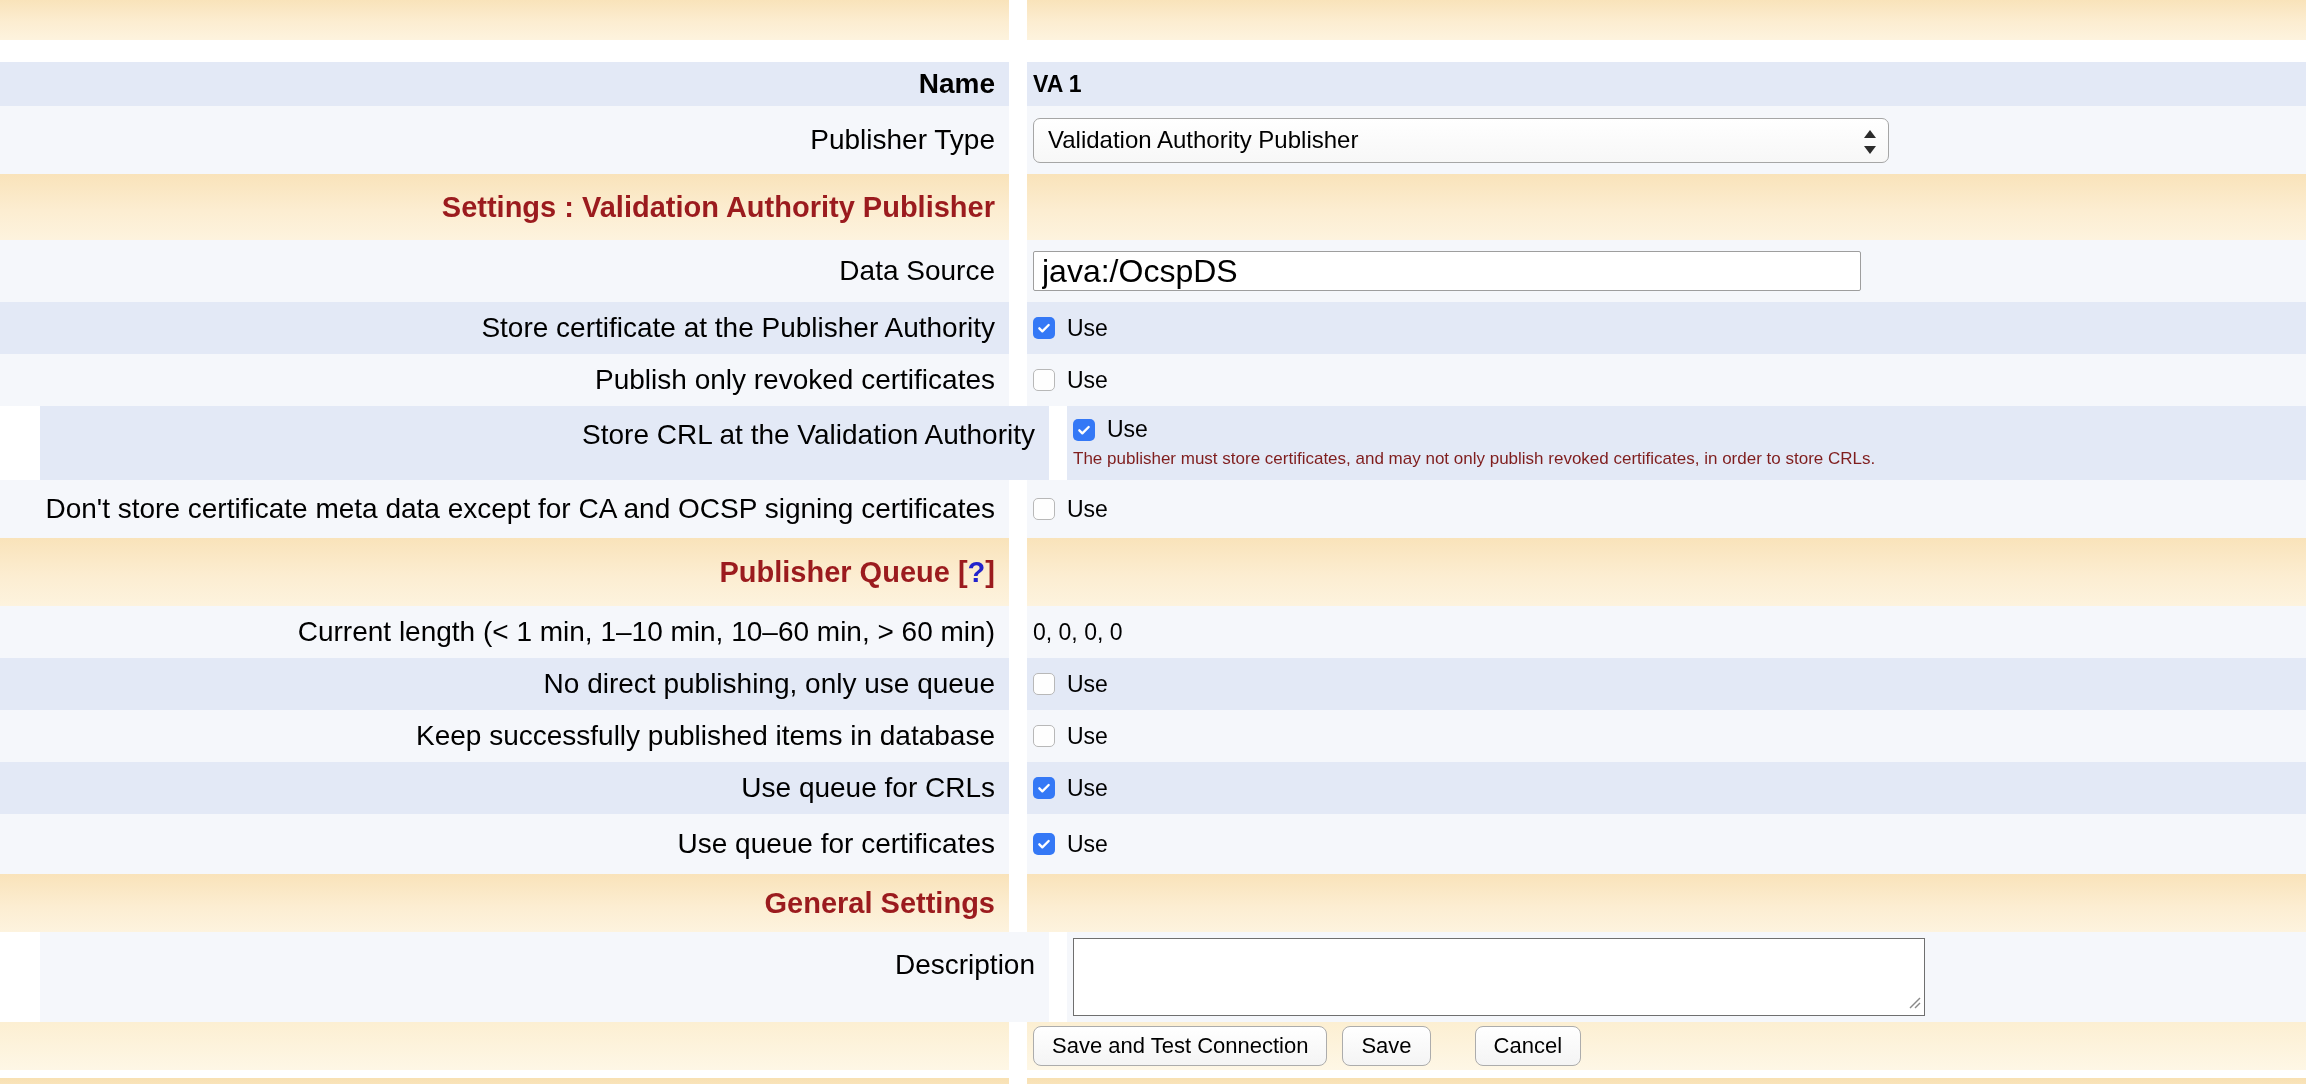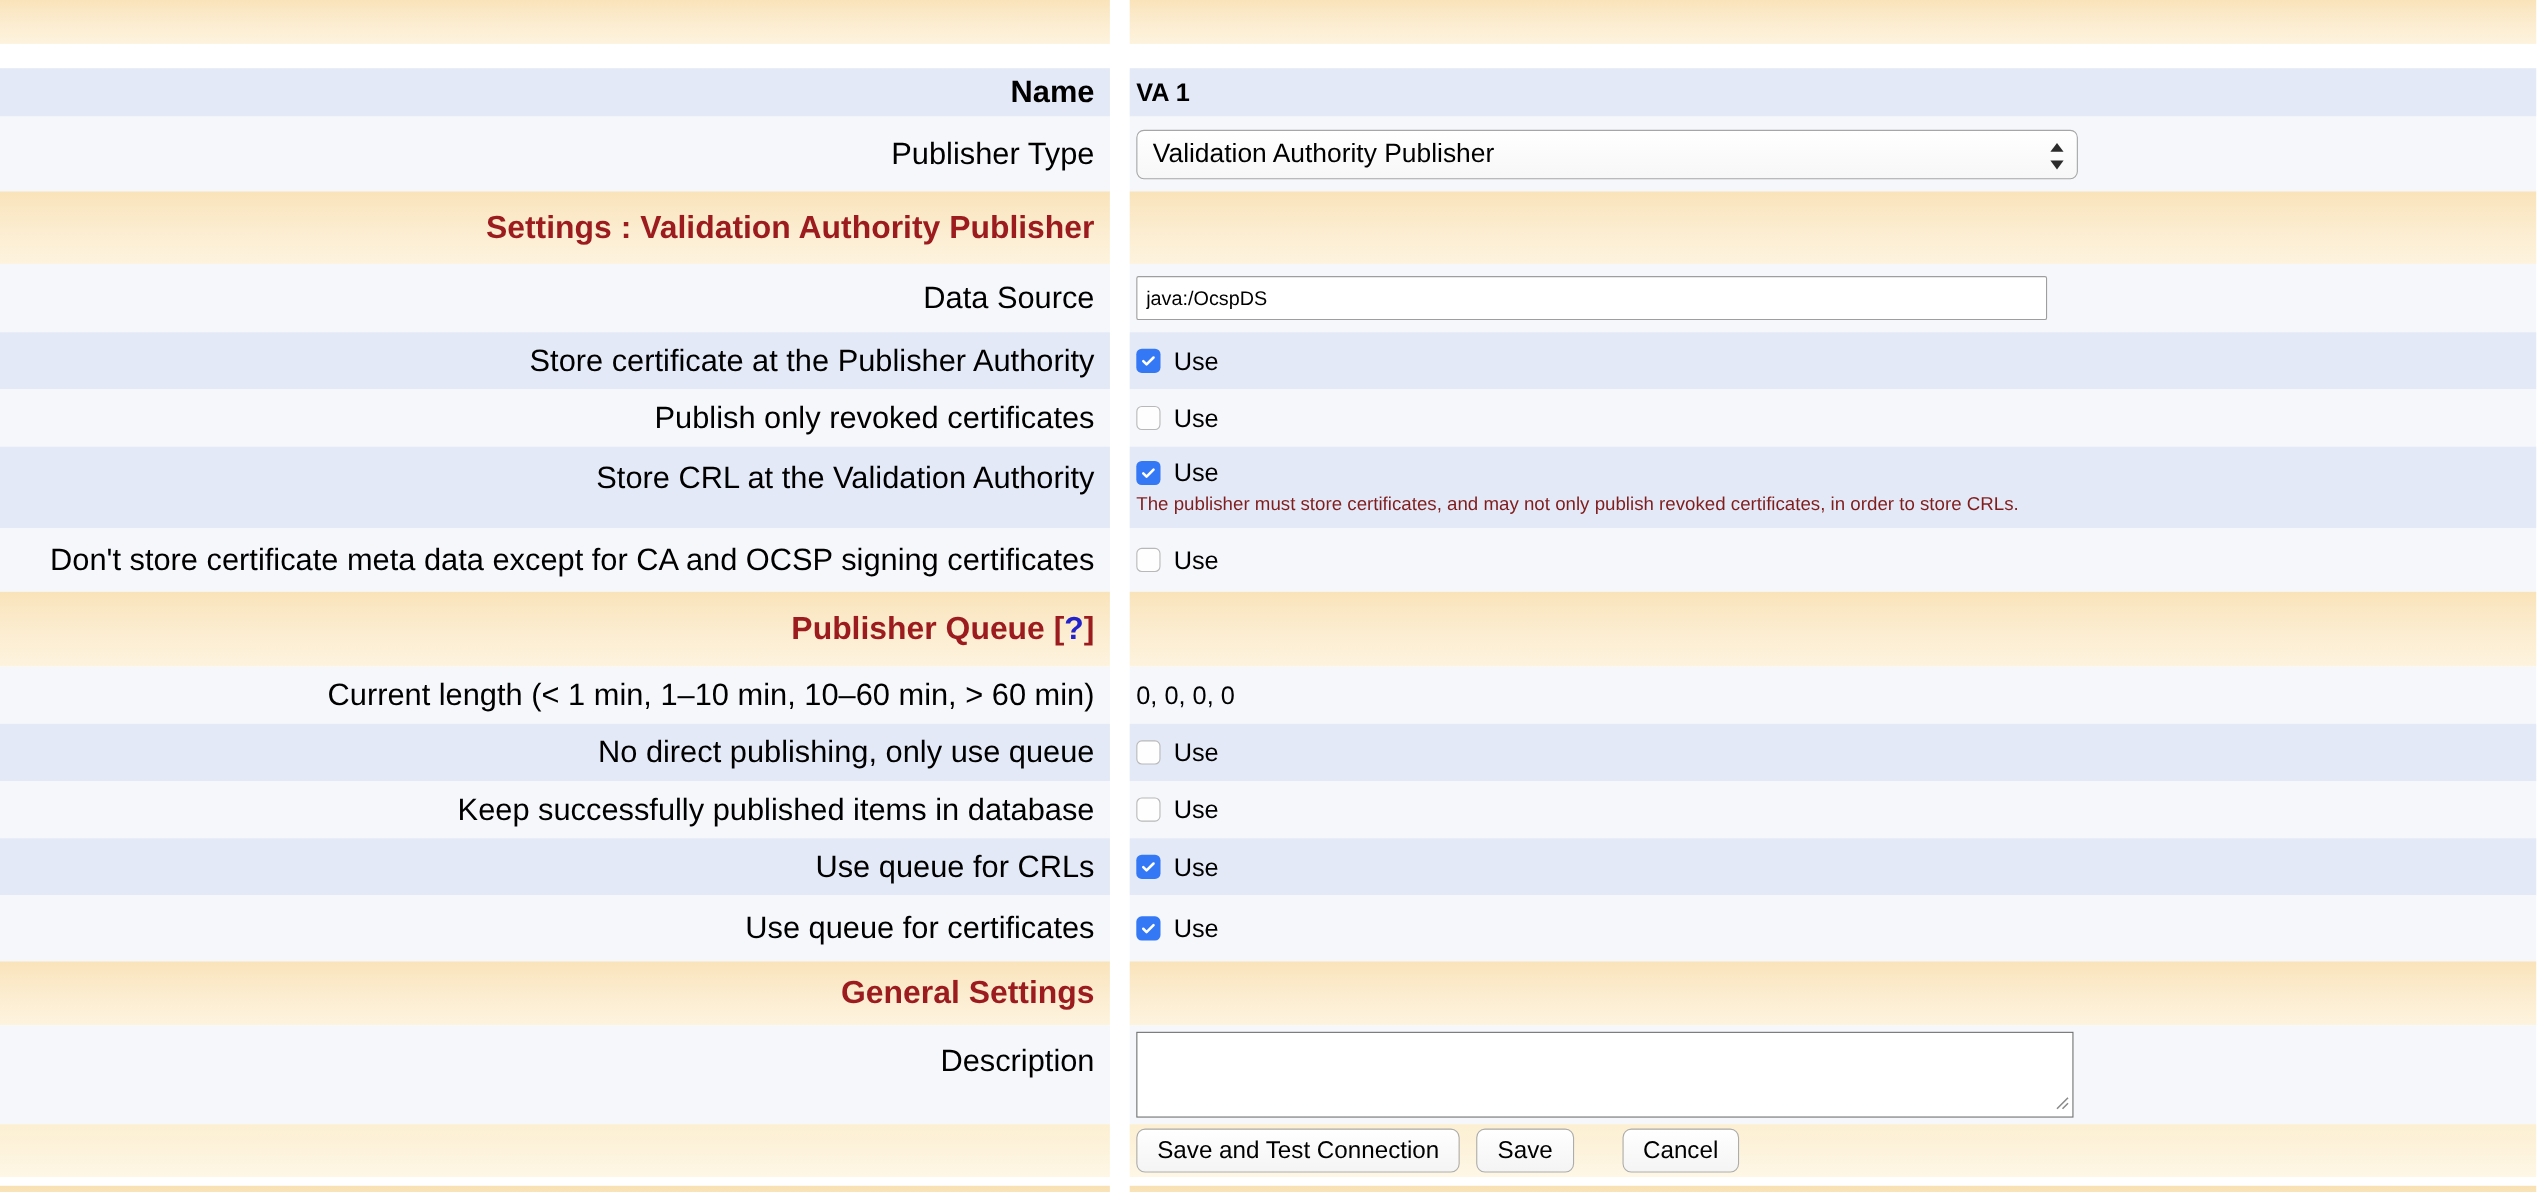--- a/index.html
+++ b/index.html
@@ -17,34 +17,34 @@
   .band .cl,.band .cr{background:linear-gradient(180deg,#F9E3BA 0%,#FCEDD1 55%,#FDF3DE 100%);}
   .band-light .cl,.band-light .cr{background:linear-gradient(180deg,#FCEFD2 0%,#FEF7E6 100%);}
   .band-bot .cl,.band-bot .cr{background:linear-gradient(180deg,#F8E0B2 0%,#FAE7C4 100%);}
   .spacer{width:100%;background:#fff;}
   .lbl{font-size:28px;line-height:1.2;text-align:right;}
   .bold{font-weight:bold;}
   .val{font-size:23px;}
   .section-title{font-size:29px;font-weight:bold;color:#9B1B1E;text-align:right;white-space:nowrap;}
   .help-link{color:#2323CC;text-decoration:none;font-weight:bold;font-size:29px;cursor:pointer;}
   .note{font-size:17px;color:#7f1d1d;margin-top:6px;}
-  .top .cl{align-items:flex-start;padding-top:12px;}
+  .top .cl{align-items:flex-start;padding-top:12px;margin-left:40px;}
   .cr.col{flex-direction:column;align-items:flex-start;justify-content:flex-start;padding-top:10px;}
   
   .select-box{
     width:856px;height:45px;box-sizing:border-box;border:1px solid #A6A6A6;border-radius:7px;
     background:linear-gradient(180deg,#FFFFFF,#F7F7F7);display:flex;align-items:center;
     padding-left:14px;position:relative;cursor:default;
   }
   .select-box .sel-text{font-size:24px;}
   .select-box .stepper{position:absolute;right:8px;top:7px;}
   
   .text-input{
     width:828px;height:40px;box-sizing:border-box;border:1px solid #9E9E9E;border-radius:2px;
-    background:#fff;font-family:"Liberation Sans",sans-serif;font-size:18px;padding:0 8px;outline:none;
+    background:#fff;font-family:"Liberation Sans",sans-serif;font-size:32px;padding:0 8px;outline:none;
   }
   
   .checkbox{
     width:22px;height:22px;border-radius:5px;display:inline-flex;align-items:center;justify-content:center;
     background:#FEFEFE;border:1px solid #B8B8B8;box-sizing:border-box;cursor:pointer;flex:0 0 auto;
   }
   .checkbox svg{display:none;}
   .checkbox.checked{background:#3478F6;border:none;}
   .checkbox.checked svg{display:block;}
   .use-label{font-size:23px;margin-left:12px;}

